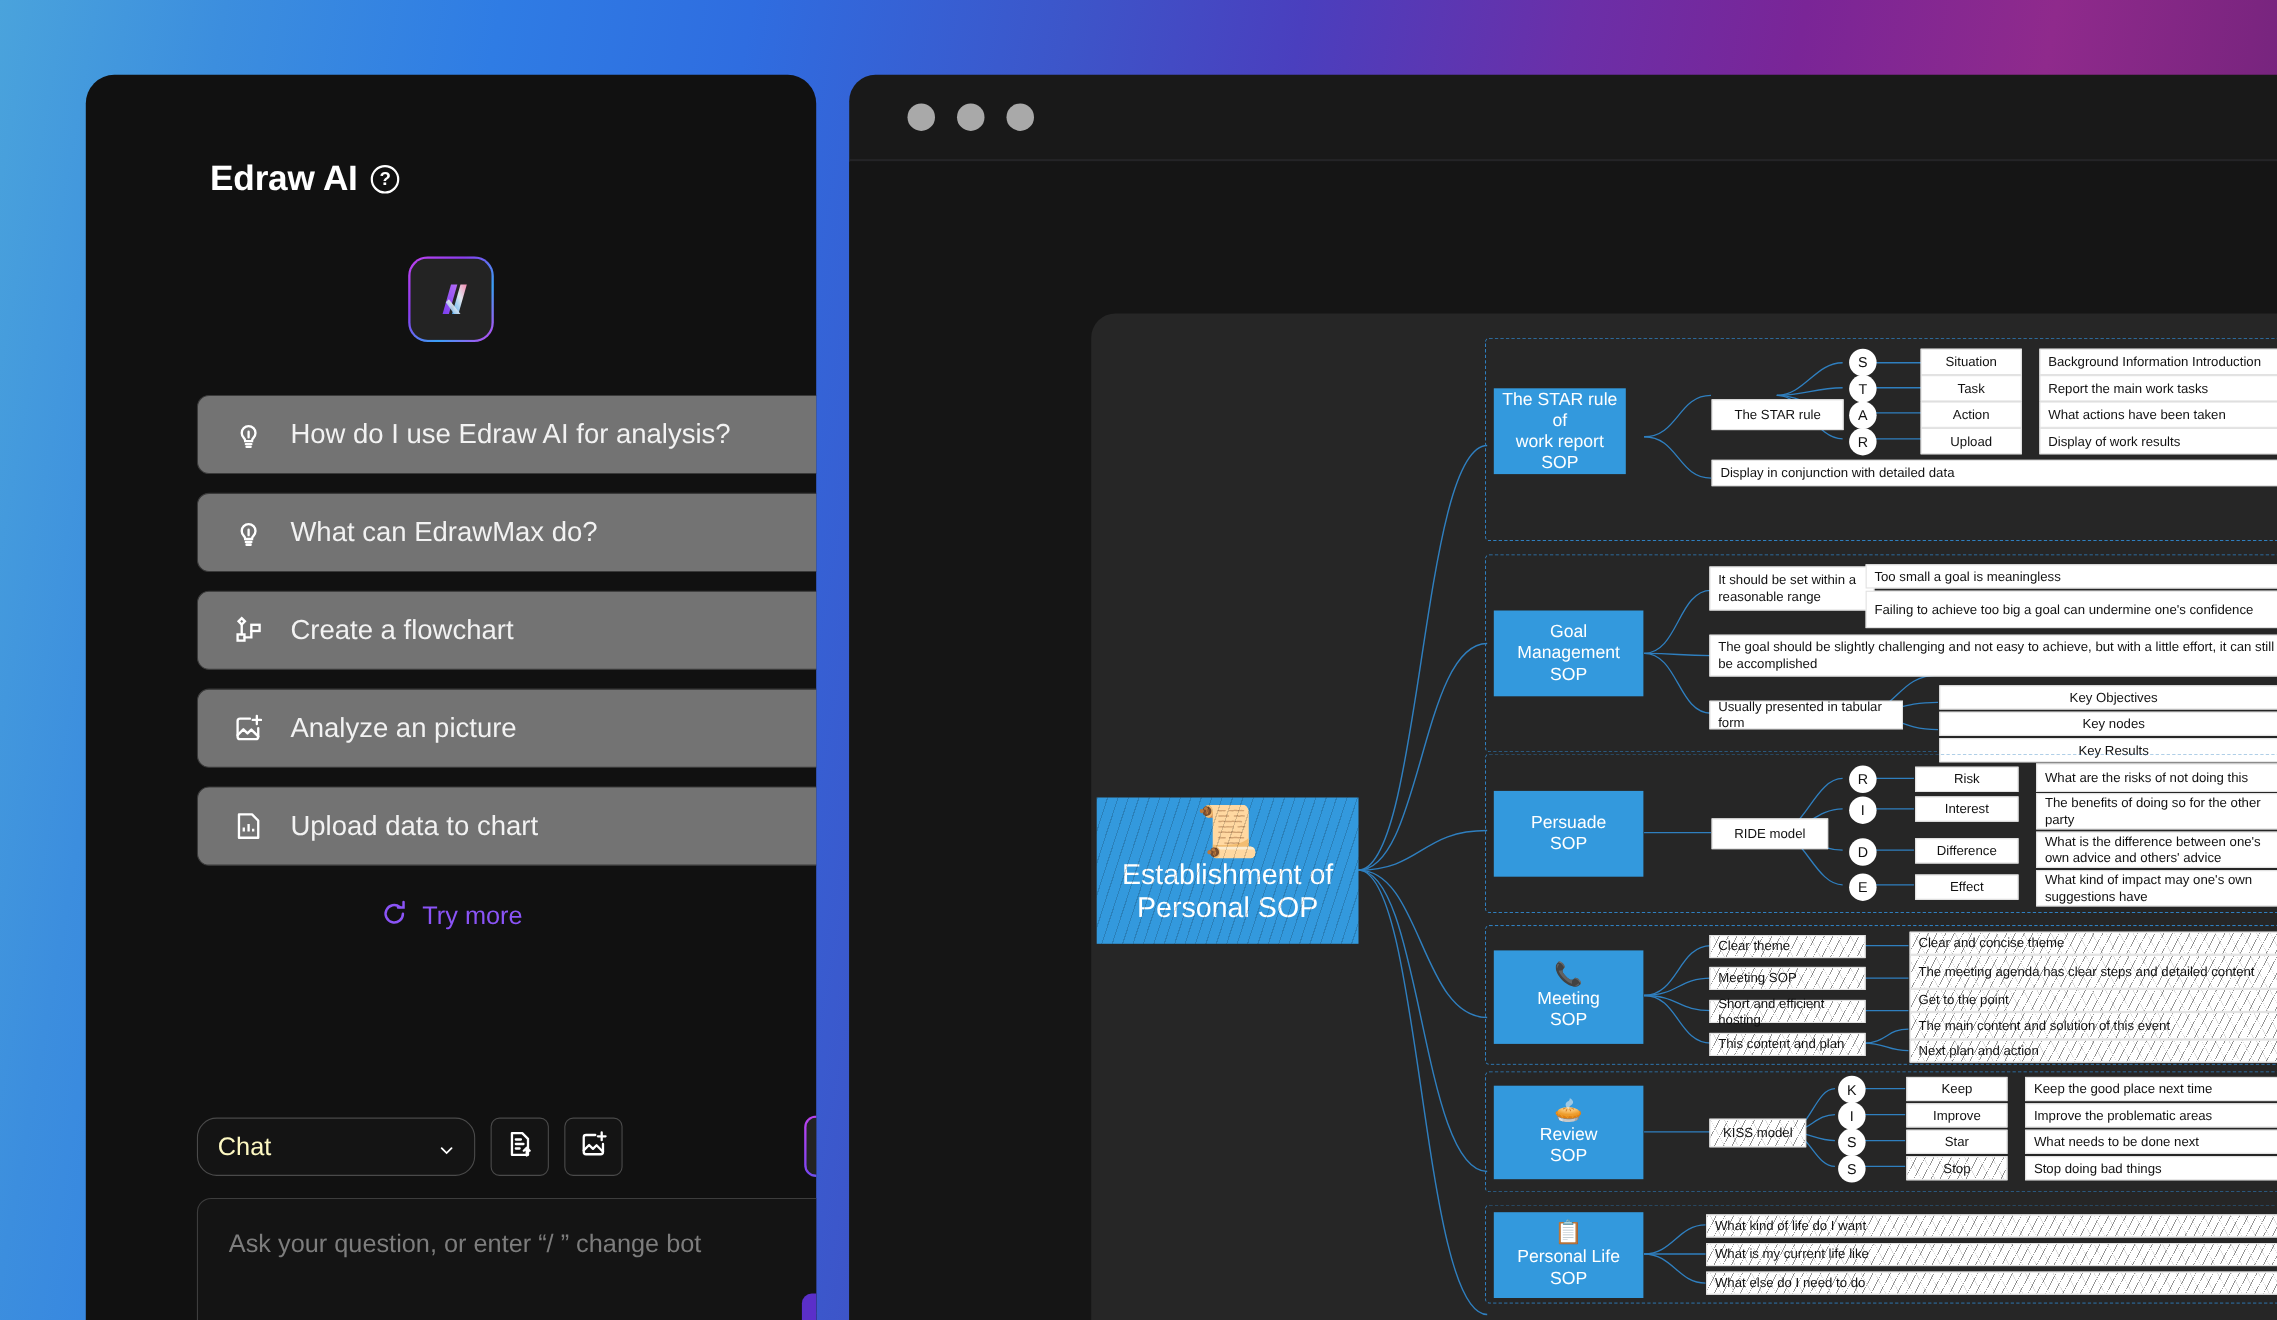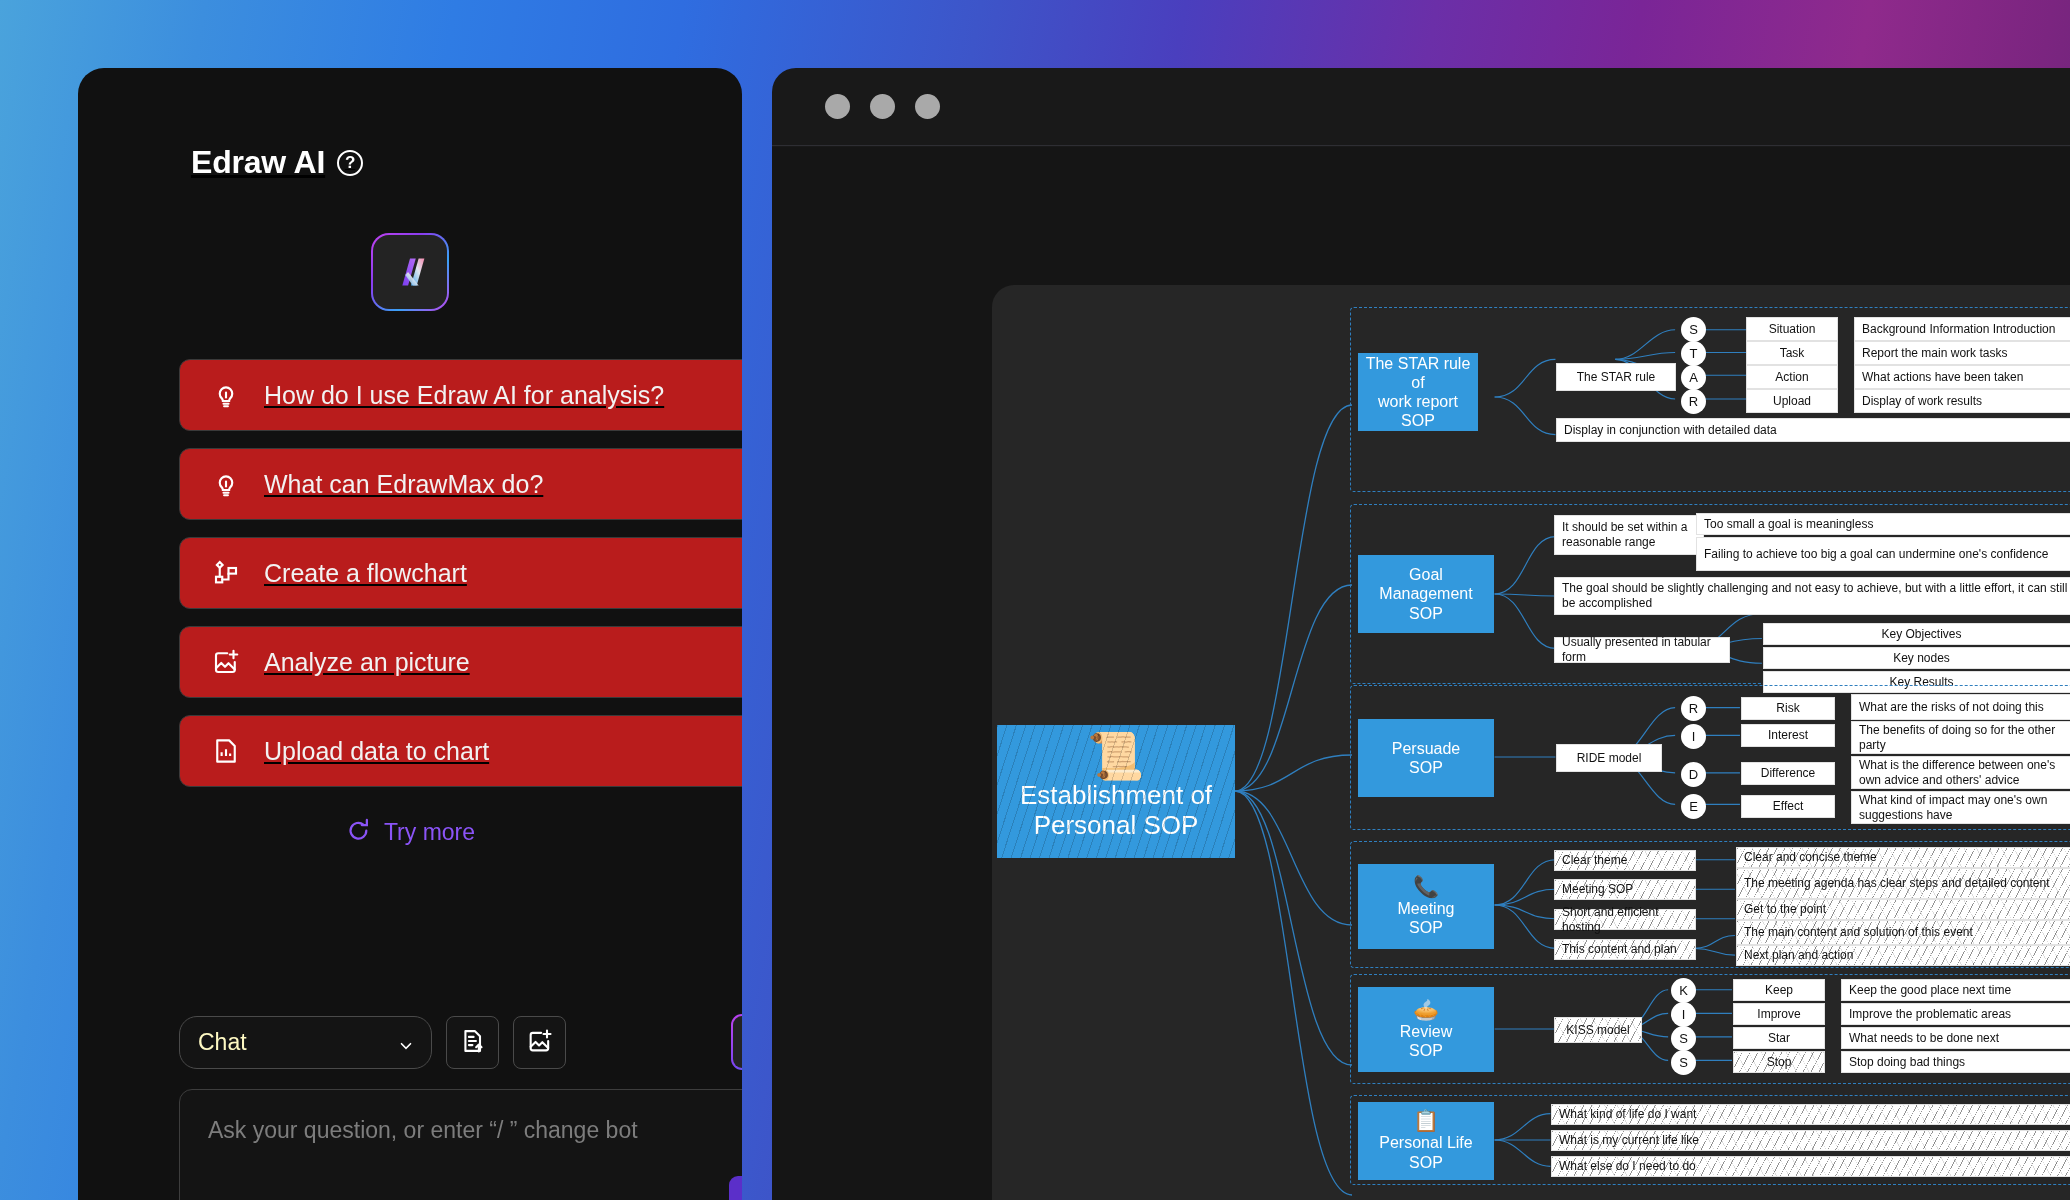--- a/index.html
+++ b/index.html
@@ -18,21 +18,21 @@
   #left-panel {
     position: absolute;
     left: 78px; top: 68px;
     width: 664px; height: 1132px;
     background: #111111;
     border-radius: 26px 26px 0 0;
     overflow: hidden;
   }
   .panel-title-row {
     position: absolute; left: 113px; top: 76px;
-    display: flex; align-items: center; gap: 12px; text-decoration: underline;
+    display: flex; align-items: center; gap: 12px;
   }
   .panel-title {
     font-size: 32px; font-weight: bold; color: #ffffff;
     letter-spacing: -0.2px;
   }
   .help-icon {
     width: 26px; height: 26px; border-radius: 50%;
     border: 2.4px solid #ffffff;
     display: flex; align-items: center; justify-content: center;
     font-size: 17px; color: #fff; font-weight: bold;
@@ -52,27 +52,26 @@
     display: flex; align-items: center; justify-content: center;
   }
   .hero-logo svg { width: 46px; height: 46px; }
 
   .suggest-list {
     position: absolute; left: 101px; top: 291px;
     width: 612px;
     display: flex; flex-direction: column; gap: 17px;
   }
   .suggest-item {
-    height: 72px; background: #b91c1c;
+    height: 72px; background: #737373;
     border: 1px solid #3a3a3a;
     border-radius: 11px;
     display: flex; align-items: center; gap: 23px;
     padding-left: 31px;
     cursor: pointer;
-    text-decoration: underline;
   }
   .suggest-item .s-icon { width: 30px; height: 30px; flex: 0 0 30px; color:#fff; }
   .suggest-item .s-icon svg { width: 30px; height: 30px; display:block; }
   .suggest-label { font-size: 25px; color: #f2f2f2; }
 
   .try-more {
     position: absolute; left: 50%; transform: translateX(-50%);
     top: 748px;
     display: flex; align-items: center; gap: 12px;
     color: #8b54f7; font-size: 23px; cursor: pointer;

